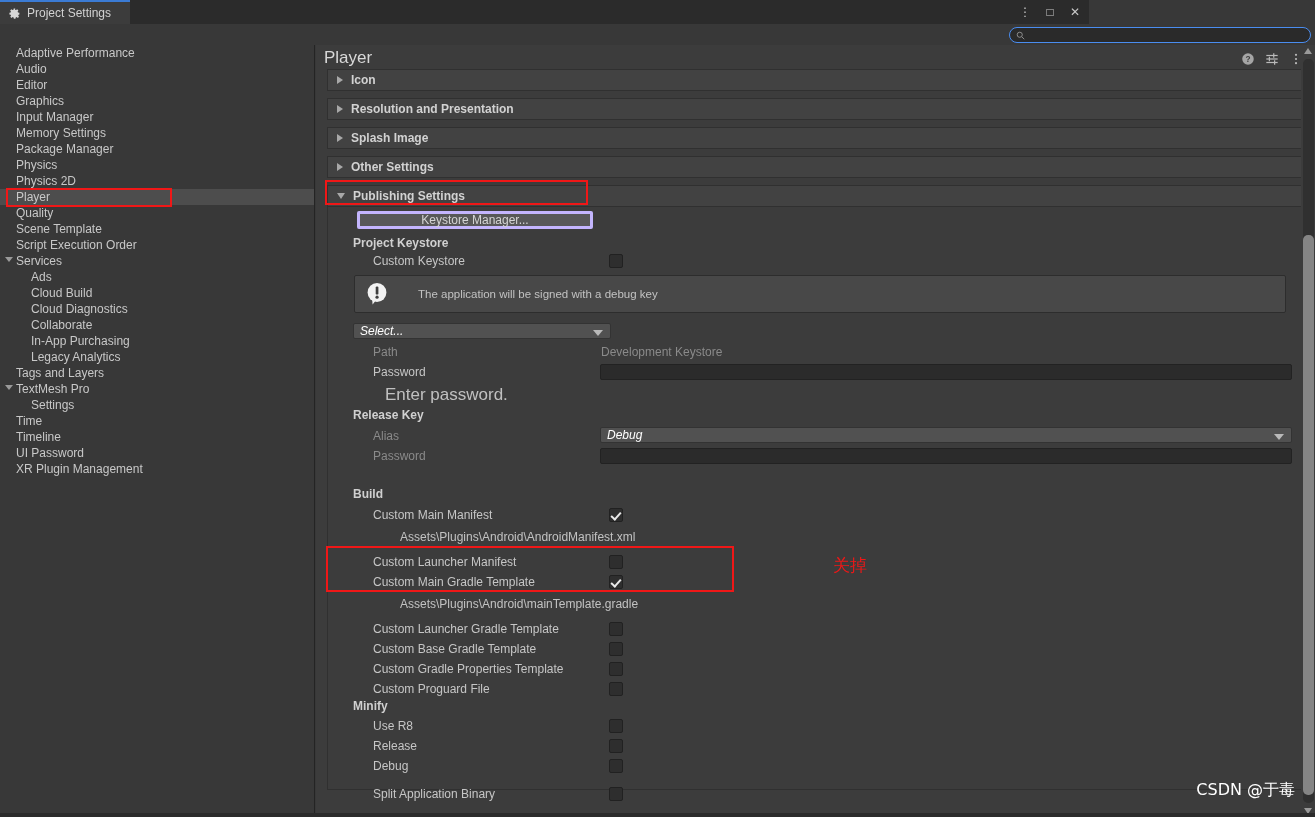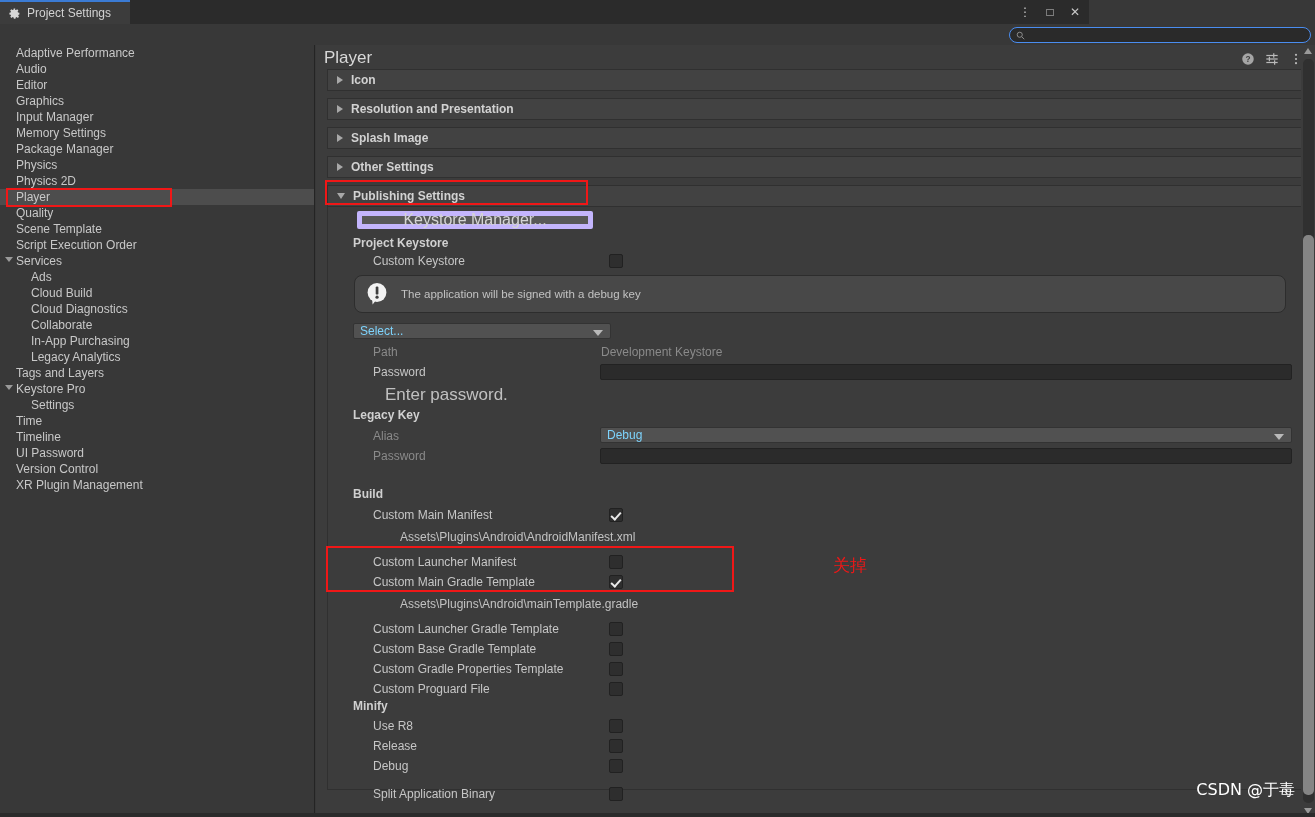--- a/index.html
+++ b/index.html
@@ -116,23 +116,23 @@
   }
 
   
   #publish-body {
     background: #3c3c3c; border: 1px solid #303030; border-top: 0;
     margin-top: -7px; padding: 6px 0 10px 0;
     height: 583px; position: relative;
   }
   .btn-keystore {
     position: absolute; left: 29px; top: 4px; width: 236px; height: 18px;
-    background: #585858; border: 5px solid #c4b5fd; border-radius: 2px;
+    background: #585858; border: 3px solid #c4b5fd; border-radius: 2px;
     display: flex; align-items: center; justify-content: center;
-    font-size: 16px; color: #d4d4d4;
+    font-size: 12px; color: #d4d4d4;
   }
   .sect-hdr {
     position: absolute; left: 25px; font-size: 12px; font-weight: bold; color: #d0d0d0;
   }
   .frow {
     position: absolute; height: 16px; left: 0; width: 975px;
   }
   .frow .flabel {
     position: absolute; left: 45px; top: 0; font-size: 12px; color: #c6c6c6;
     line-height: 16px; white-space: nowrap;
@@ -143,30 +143,30 @@
     width: 14px; height: 14px; background: #2e2e2e;
     border: 1px solid #212121; border-radius: 2px;
   }
   .cbox.checked::after {
     content: ""; position: absolute; left: 3px; top: 1px;
     width: 4px; height: 8px; border: solid #e8e8e8;
     border-width: 0 2px 2px 0; transform: rotate(42deg);
   }
   .warnbox {
     position: absolute; left: 26px; width: 932px; height: 38px;
-    background: #484848; border: 1px solid #2d2d2d; border-radius: 8px;
-    display: flex; align-items: center; padding-left: 9px; gap: 11px;
+    background: #484848; border: 1px solid #2d2d2d; border-radius: 2px;
+    display: flex; align-items: center; padding-left: 9px; gap: 28px;
   }
   .warn-glyph { width: 26px; height: 26px; display: block; }
   .warnbox .wtxt { font-size: 11.5px; color: #c2c2c2; }
   .dropdown {
     position: absolute; height: 16px;
     background: #515151; border: 1px solid #333; border-radius: 2px;
     display: flex; align-items: flex-start; padding-left: 6px;
-    font-size: 12px; color: #7dd3fc;
+    font-size: 12px; color: #ffffff; font-style: italic;
   }
   .dropdown .dtri {
     position: absolute; right: 7px; top: 6px;
     width: 0; height: 0;
     border-left: 5px solid transparent; border-right: 5px solid transparent;
     border-top: 6px solid #b9b9b9;
   }
   .textfield {
     position: absolute; height: 16px; background: #2b2b2b;
     border: 1px solid #222; border-radius: 2px;
@@ -259,26 +259,25 @@
       <div class="side-row parent"><span>Scene Template</span></div>
       <div class="side-row parent"><span>Script Execution Order</span></div>
       <div class="side-row parent"><span class="tri"></span><span>Services</span></div>
       <div class="side-row child"><span>Ads</span></div>
       <div class="side-row child"><span>Cloud Build</span></div>
       <div class="side-row child"><span>Cloud Diagnostics</span></div>
       <div class="side-row child"><span>Collaborate</span></div>
       <div class="side-row child"><span>In-App Purchasing</span></div>
       <div class="side-row child"><span>Legacy Analytics</span></div>
       <div class="side-row parent"><span>Tags and Layers</span></div>
-      <div class="side-row parent"><span class="tri"></span><span>Keystore Pro</span></div>
+      <div class="side-row parent"><span class="tri"></span><span>TextMesh Pro</span></div>
       <div class="side-row child"><span>Settings</span></div>
       <div class="side-row parent"><span>Time</span></div>
       <div class="side-row parent"><span>Timeline</span></div>
       <div class="side-row parent"><span>UI Password</span></div>
-      <div class="side-row parent"><span>Version Control</span></div>
       <div class="side-row parent"><span>XR Plugin Management</span></div>
     </div>
   <div id="sidebar-bottom-edge"></div>
 </div>
 
 <div id="main">
   <div id="panel-title">Player</div>
 
   <div id="panel-icons">
     <svg class="picon" viewBox="0 0 16 16">
@@ -358,21 +357,21 @@
       </div>
       <div class="valtext" style="left:273px; top:137px">Development Keystore</div>
 
       <div class="frow" style="top:157px">
         <span class="flabel">Password</span>
       </div>
       <div class="textfield" style="left:272px; top:157px; width:692px;"></div>
 
       <div class="hint" style="top:178px">Enter password.</div>
 
-      <div class="sect-hdr" style="top:201px">Legacy Key</div>
+      <div class="sect-hdr" style="top:201px">Release Key</div>
 
       <div class="frow" style="top:221px">
         <span class="flabel dim">Alias</span>
       </div>
       <div class="dropdown" style="left:272px; top:220px; width:692px; background:#515151;">
         <span>Debug</span>
         <span class="dtri"></span>
       </div>
 
       <div class="frow" style="top:241px">

